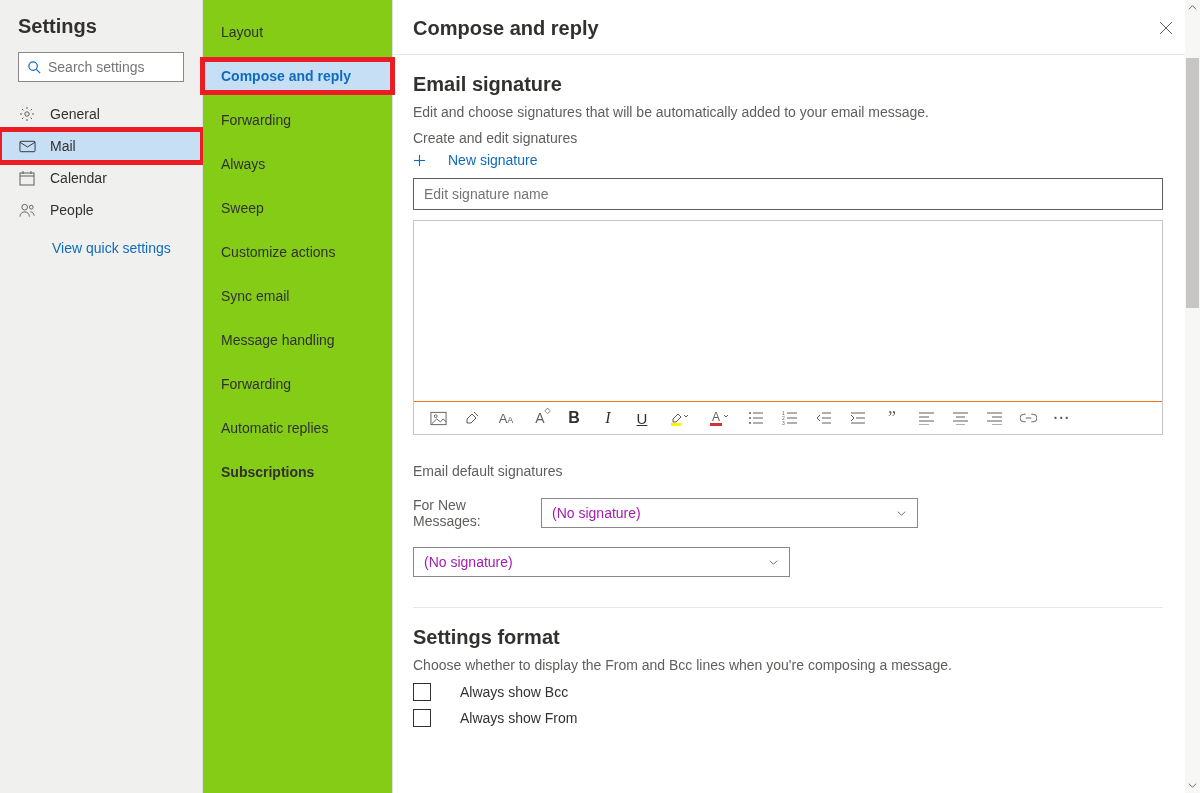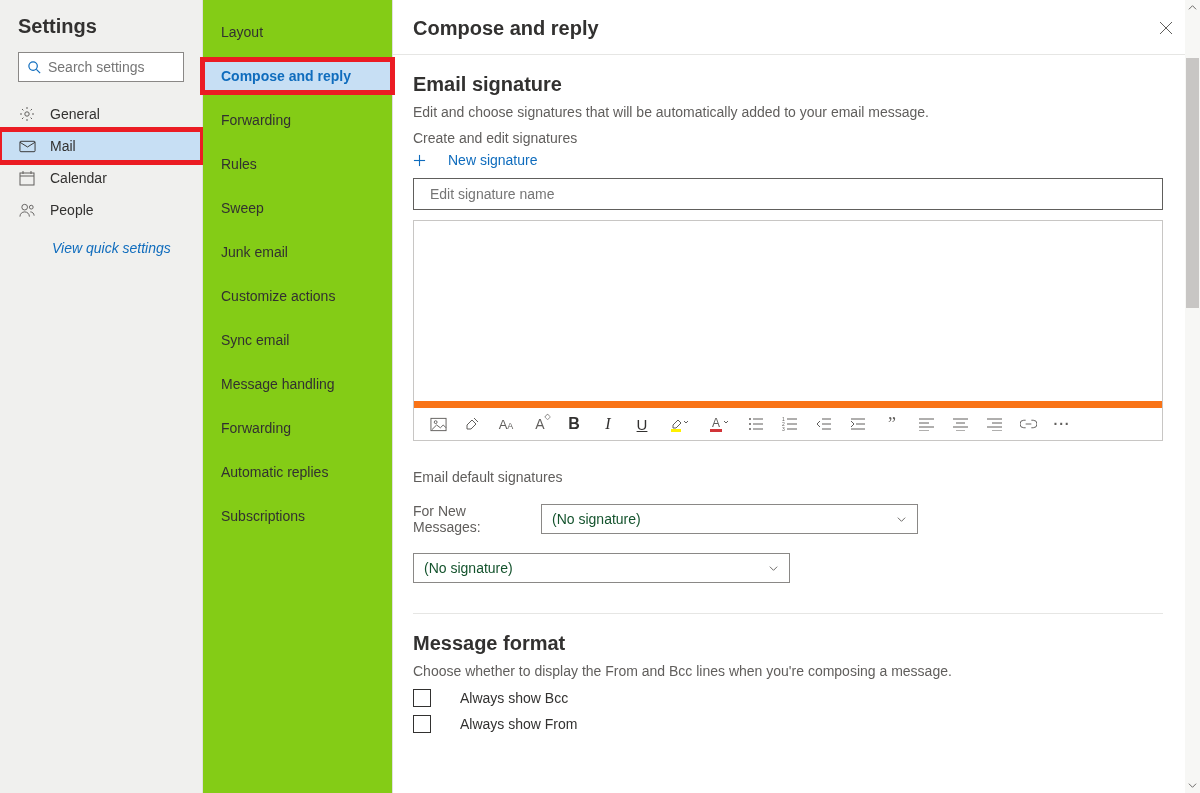--- a/index.html
+++ b/index.html
@@ -62,21 +62,20 @@
 .nav-item.hl-red {
   outline: 5px solid #eb1c23;
   outline-offset: -2px;
 }
 .nav-item .ic { width: 18px; display:flex; align-items:center; justify-content:center; }
 .quick-link {
   color: #0f6cbd;
   padding: 14px 18px 0 52px;
   font-size: 14px;
   cursor: pointer;
-  font-style: italic;
 }
 .col2 {
   width: 190px;
   background: #84cc16;
   border-right: 1px solid #e0e0de;
   padding-top: 16px;
   flex-shrink: 0;
 }
 .subnav-list { list-style: none; }
 .subnav-item {
@@ -131,41 +130,41 @@
   display: inline-flex;
   align-items: center;
   gap: 22px;
   cursor: pointer;
   margin-bottom: 10px;
 }
 .sig-name {
   width: 750px;
   height: 32px;
   border: 1px solid #605e5c;
-  padding: 0 16px;
+  padding: 0 10px;
   font-size: 14px;
   color: #605e5c;
   outline: none;
   margin-bottom: 10px;
   display: block;
 }
 .editor {
   width: 750px;
   border: 1px solid #c8c6c4;
 }
 .editor-area {
   height: 180px;
   background: #fff;
 }
 .editor-toolbar {
   display: flex;
   align-items: center;
   gap: 14px;
   padding: 6px 14px;
-  border-top: 7px solid #f97316;
+  border-top: 1px solid #f97316;
 }
 .tb-btn {
   display:flex; align-items:center; justify-content:center;
   width: 20px; height: 20px;
   color: #605e5c;
   cursor: pointer;
 }
 .tb-bold { font-weight: 700; font-size: 16px; color: #323130;}
 .tb-italic { font-style: italic; font-family: Georgia, serif; font-size: 16px; color:#323130;}
 .tb-under { text-decoration: underline; font-size:15px; color:#323130;}
@@ -181,21 +180,21 @@
 .dropdown {
   width: 377px;
   height: 30px;
   border: 1px solid #8a8886;
   background: #fff;
   display:flex;
   align-items:center;
   justify-content: space-between;
   padding: 0 10px;
   font-size: 14px;
-  color: #14532d;
+  color: #a21caf;
   cursor: pointer;
 }
 .chev { color:#605e5c; }
 .divider { border: none; border-top: 1px solid #e6e6e4; margin: 30px 0 18px; width: 750px; }
 .chk-row { display:flex; align-items:center; gap: 29px; margin-top: 8px; }
 .chkbox {
   width: 18px; height: 18px; border: 1px solid #323130; background:#fff;
 }
 .scroll-track {
   position: absolute; right: 0; top: 0; width: 15px; height: 100%;
@@ -274,29 +273,28 @@
       </li>
     </ul>
   <div class="quick-link">View quick settings</div>
 </div>
 
 <div class="col2">
   <ul class="subnav-list" id="subnav">
       <li class="subnav-item">Layout</li>
       <li class="subnav-item selected hl-red" style="margin-top: 12px;">Compose and reply</li>
       <li class="subnav-item" style="margin-top: 12px;">Forwarding</li>
-      <li class="subnav-item" style="margin-top: 12px;">Rules</li>
+      <li class="subnav-item" style="margin-top: 12px;">Always</li>
       <li class="subnav-item" style="margin-top: 12px;">Sweep</li>
-      <li class="subnav-item" style="margin-top: 12px;">Junk email</li>
       <li class="subnav-item" style="margin-top: 12px;">Customize actions</li>
       <li class="subnav-item" style="margin-top: 12px;">Sync email</li>
       <li class="subnav-item" style="margin-top: 12px;">Message handling</li>
       <li class="subnav-item" style="margin-top: 12px;">Forwarding</li>
       <li class="subnav-item" style="margin-top: 12px;">Automatic replies</li>
-      <li class="subnav-item" style="margin-top: 12px;">Subscriptions</li>
+      <li class="subnav-item" style="margin-top: 12px; font-weight: bold;">Subscriptions</li>
     </ul>
 </div>
 
 <div class="col3">
   <div class="panel-header">
     <div class="panel-title">Compose and reply</div>
     <div class="close-x">
       <svg width="14" height="14" viewBox="0 0 14 14">
           <line x1="1" y1="1" x2="13" y2="13" stroke="#605e5c" stroke-width="1"></line>
           <line x1="13" y1="1" x2="1" y2="13" stroke="#605e5c" stroke-width="1"></line>
@@ -456,21 +454,21 @@
         <span class="chev">
           <svg width="11" height="11" viewBox="0 0 12 12">
               <polyline points="2,4 6,8 10,4" fill="none" stroke="#605e5c" stroke-width="1"></polyline>
             </svg>
         </span>
       </div>
     </div>
 
     <hr class="divider">
 
-    <div class="section-h">Message format</div>
+    <div class="section-h">Settings format</div>
     <div class="section-desc">Choose whether to display the From and Bcc lines when you're composing a message.</div>
     <div class="chk-row">
       <div class="chkbox"></div>
       <span>Always show Bcc</span>
     </div>
     <div class="chk-row">
       <div class="chkbox"></div>
       <span>Always show From</span>
     </div>
   </div>

